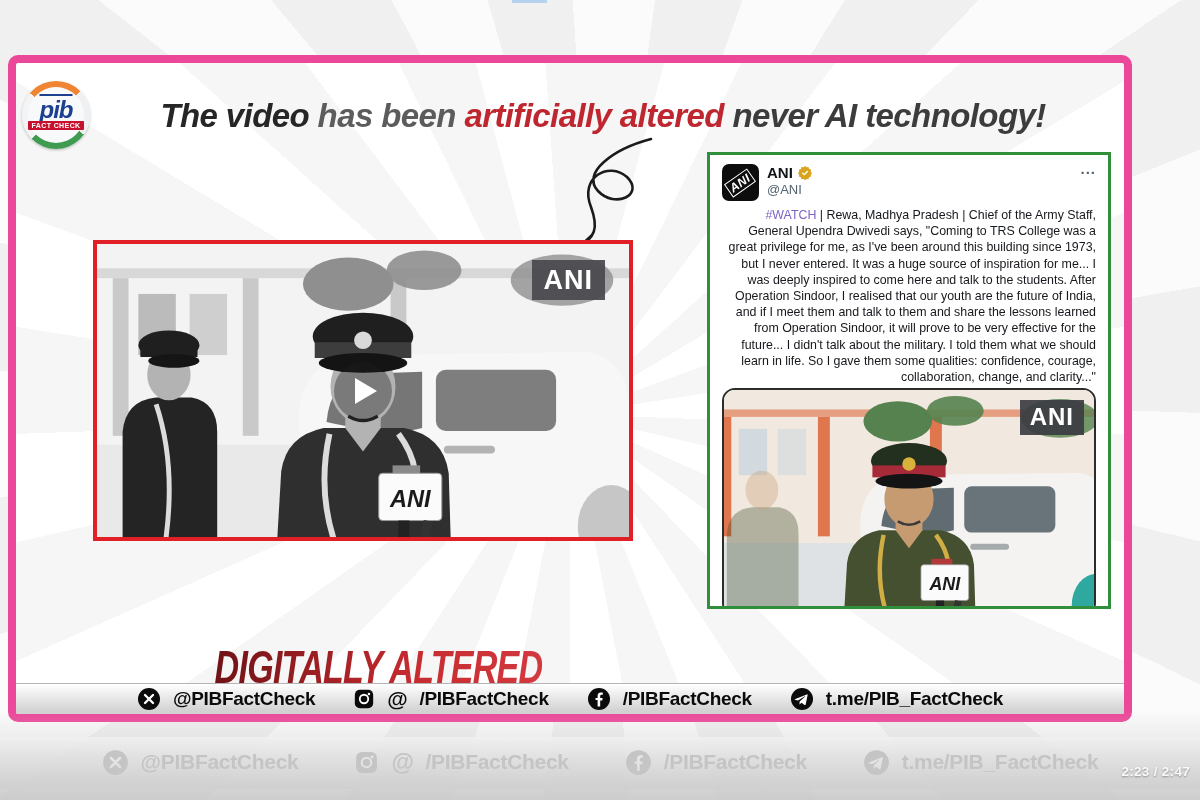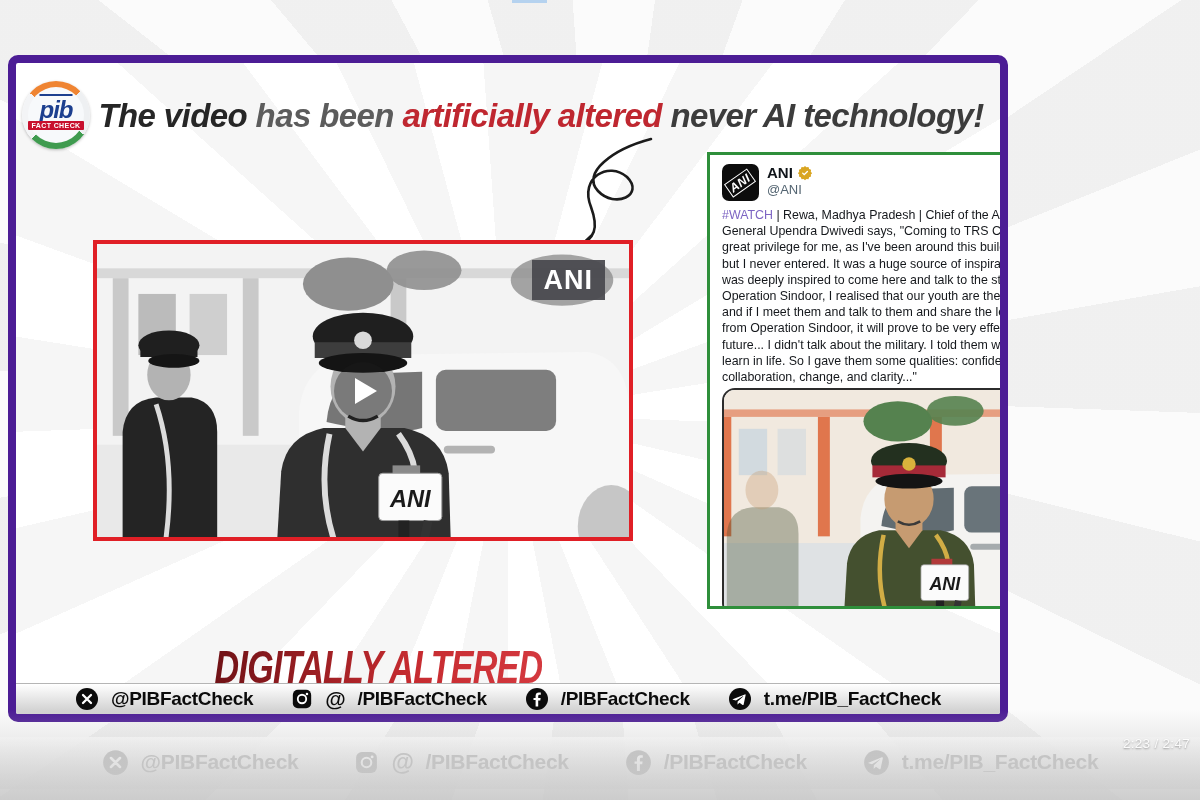--- a/index.html
+++ b/index.html
@@ -10,22 +10,22 @@
     -webkit-font-smoothing:antialiased;
   }
   body::before{content:"";position:absolute;inset:0;
     background:repeating-conic-gradient(from 8deg at 50% 49%,rgba(0,0,0,.045) 0deg 12deg,rgba(0,0,0,0) 12deg 24deg);
     pointer-events:none;}
   .floor{position:absolute;left:0;right:0;bottom:0;height:90px;
     background:linear-gradient(180deg,rgba(205,205,205,0),rgba(198,198,198,.85));}
   .top-sliver{position:absolute;left:512px;top:0;width:35px;height:3px;background:#b5d2ef;}
 
   
-  .card{position:absolute;left:8px;top:55px;width:1000px;height:667px;
-    box-sizing:border-box;border:8px solid #4c1d95;border-radius:10px;
+  .card{position:absolute;left:8px;top:55px;width:1124px;height:667px;
+    box-sizing:border-box;border:8px solid #ec4899;border-radius:10px;
     background:#ffffff;overflow:hidden;}
   .card::before{content:"";position:absolute;inset:0;
     background:repeating-conic-gradient(from 4deg at 50% 54%,rgba(0,0,0,.035) 0deg 11deg,rgba(0,0,0,0) 11deg 22deg);
     pointer-events:none;}
 
   
   .pib-logo{position:absolute;left:6px;top:18px;width:68px;height:68px;border-radius:50%;
     background:conic-gradient(from -50deg,#ef8432 0 95deg,#eef0f2 95deg 175deg,#3f9b4f 175deg 275deg,#f3f4f6 275deg 360deg);
     box-shadow:0 1px 3px rgba(0,0,0,.25);}
   .pib-core{position:absolute;inset:6px;border-radius:50%;background:#f7f9fb;
@@ -75,21 +75,21 @@
   .t-avatar{width:37px;height:37px;border-radius:7px;background:#0d0d0d;flex:0 0 auto;
     display:flex;align-items:center;justify-content:center;overflow:hidden;}
   .t-avatar span{color:#fff;font-weight:700;font-size:12px;font-style:italic;
     transform:rotate(-35deg);border:1px solid #fff;padding:0 2px;letter-spacing:.5px;}
   .t-names{margin-left:8px;flex:1;}
   .t-name-row{display:flex;align-items:center;gap:4px;}
   .t-name{font-weight:700;font-size:15px;color:#0f1419;}
   .t-badge{width:16px;height:16px;}
   .t-handle{font-size:13px;color:#536471;margin-top:1px;}
   .t-more{color:#536471;font-size:15px;font-weight:700;letter-spacing:1px;cursor:pointer;line-height:10px;}
-  .t-body{margin:6px 0 0 0;font-size:12.4px;line-height:16.2px;color:#15181c;}
+  .t-body{margin:6px 0 0 0;font-size:12.4px;line-height:16.2px;color:#15181c;text-align:right;}
   .t-link{color:#7d64c3;text-decoration:none;cursor:pointer;}
   .t-media{position:relative;margin-top:3px;width:100%;height:228px;box-sizing:border-box;
     border:2px solid #2c2c2c;border-radius:13px;overflow:hidden;background:#cfd2d4;}
   .t-media svg{display:block;width:100%;height:100%;}
   .wm-right{right:10px;top:10px;font-size:24px;padding:3px 10px;background:rgba(60,60,66,.92);}
 
   
   .social-bar{position:absolute;left:0;right:0;bottom:0;height:30px;
     background:linear-gradient(180deg,#ffffff,#d2d2d2 90%);border-top:1px solid #b5b5b5;
     display:flex;align-items:center;justify-content:center;gap:38px;}
@@ -101,22 +101,22 @@
 
   .ghost-band{position:absolute;left:0;right:0;top:737px;height:52px;
     background:linear-gradient(180deg,rgba(255,255,255,.92),rgba(232,232,232,.75));}
   .ghost-bar{position:absolute;left:0;right:0;top:742px;height:40px;
     display:flex;align-items:center;justify-content:center;gap:56px;
     color:#c3c3c3;filter:blur(.4px);}
   .ghost-bar .s-item{font-size:21px;color:#c3c3c3;cursor:default;}
   .ghost-bar .at-glyph{font-size:23px;}
   .ghost-bar .ic24{width:27px;height:27px;} .ghost-bar .ic22{width:25px;height:25px;}
 
-  .timestamp{position:absolute;right:10px;top:736px;font-size:13.5px;color:rgba(255,255,255,.92);
-    text-shadow:0 1px 2px rgba(0,0,0,.35);letter-spacing:.3px;}
+  .timestamp{position:absolute;right:10px;top:764px;font-size:13.5px;color:rgba(255,255,255,.92);
+    text-shadow:0 1px 2px rgba(0,0,0,.35);letter-spacing:.3px;font-weight:bold;}
 
   
   .scene-bw{--sky:#e9e9e9;--building:#f3f3f3;--stripe:#c9c9c9;--poster:#b0b0b0;--tree:#8f8f8f;
     --car:#f7f7f7;--window:#5f5f5f;--uniform:#2f2f2f;--uniform2:#242424;--skin:#b3b3b3;
     --cap:#1f1f1f;--capband:#3d3d3d;--badge:#d9d9d9;--braid:#dcdcdc;--ribbon:#8a8a8a;--bystander:#c6c6c6;}
   .scene-color{--sky:#dfe2e4;--building:#f1e9df;--stripe:#e0764d;--poster:#ccd7df;--tree:#55824f;
     --car:#f4f3f1;--window:#46545c;--uniform:#44502f;--uniform2:#3c4a2c;--skin:#c69b71;
     --cap:#23301f;--capband:#a62a38;--badge:#d9b23c;--braid:#d1ad45;--ribbon:#b23a3a;--bystander:#2fa8a0;}
 </style>
 </head>

